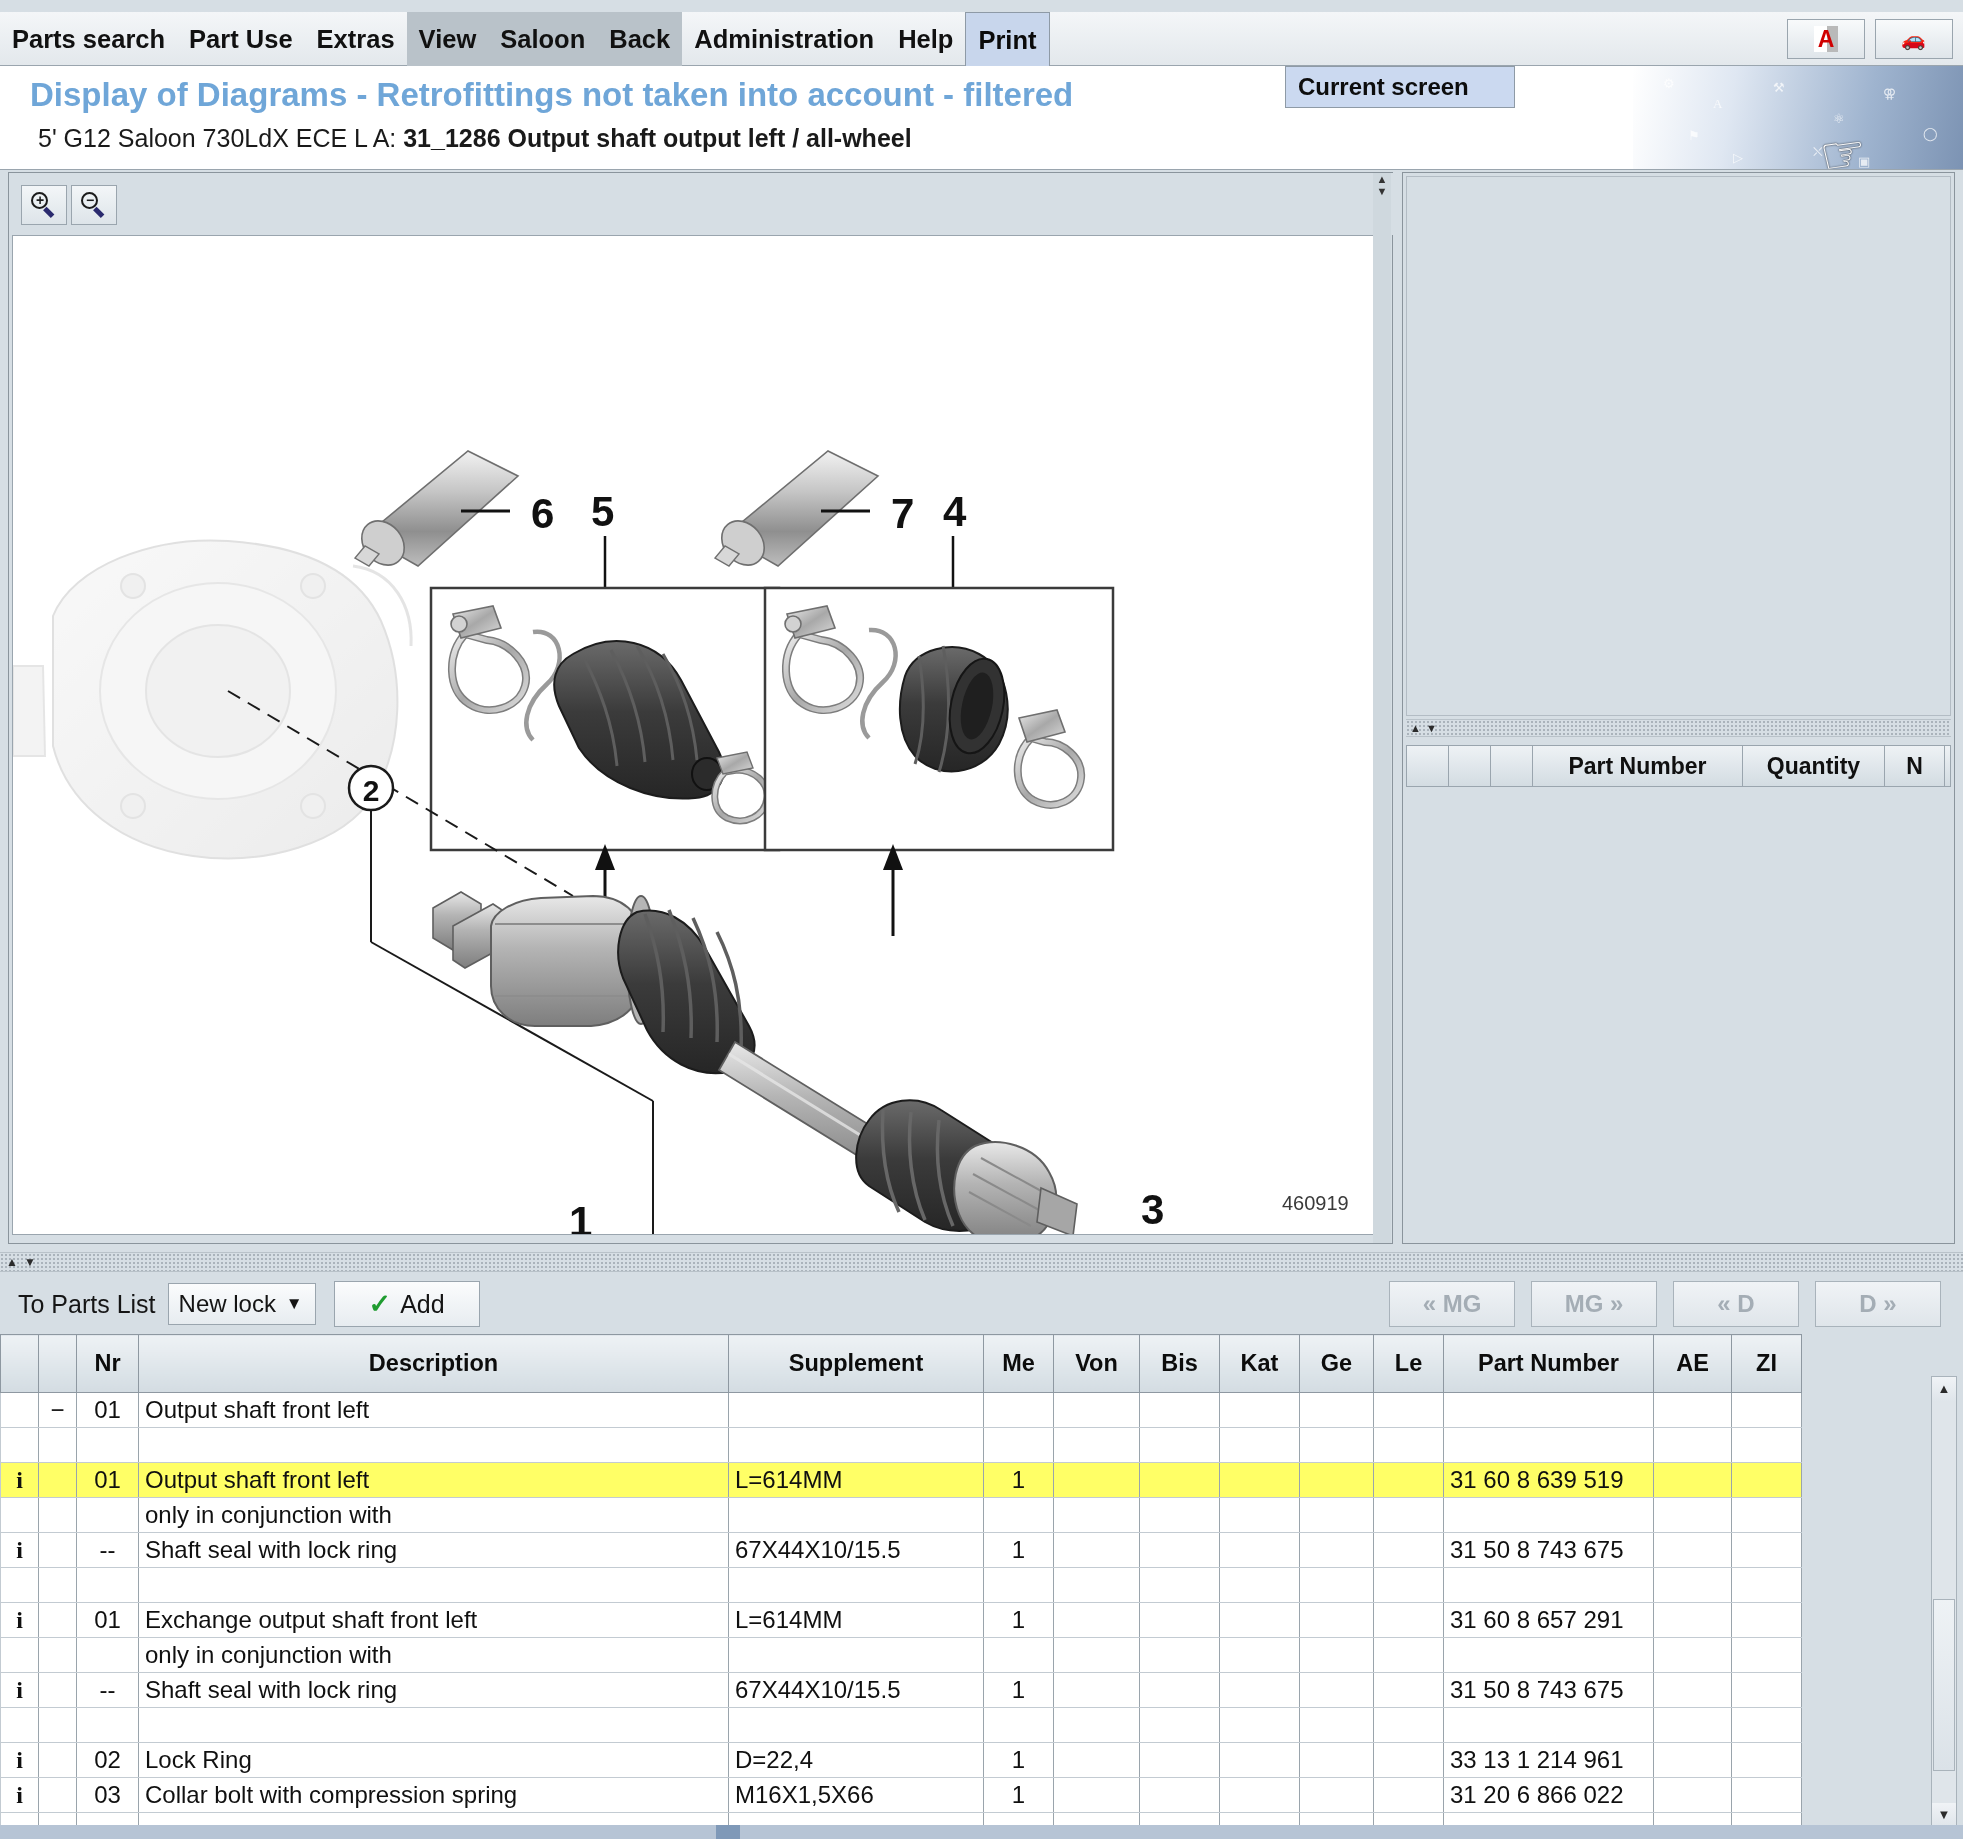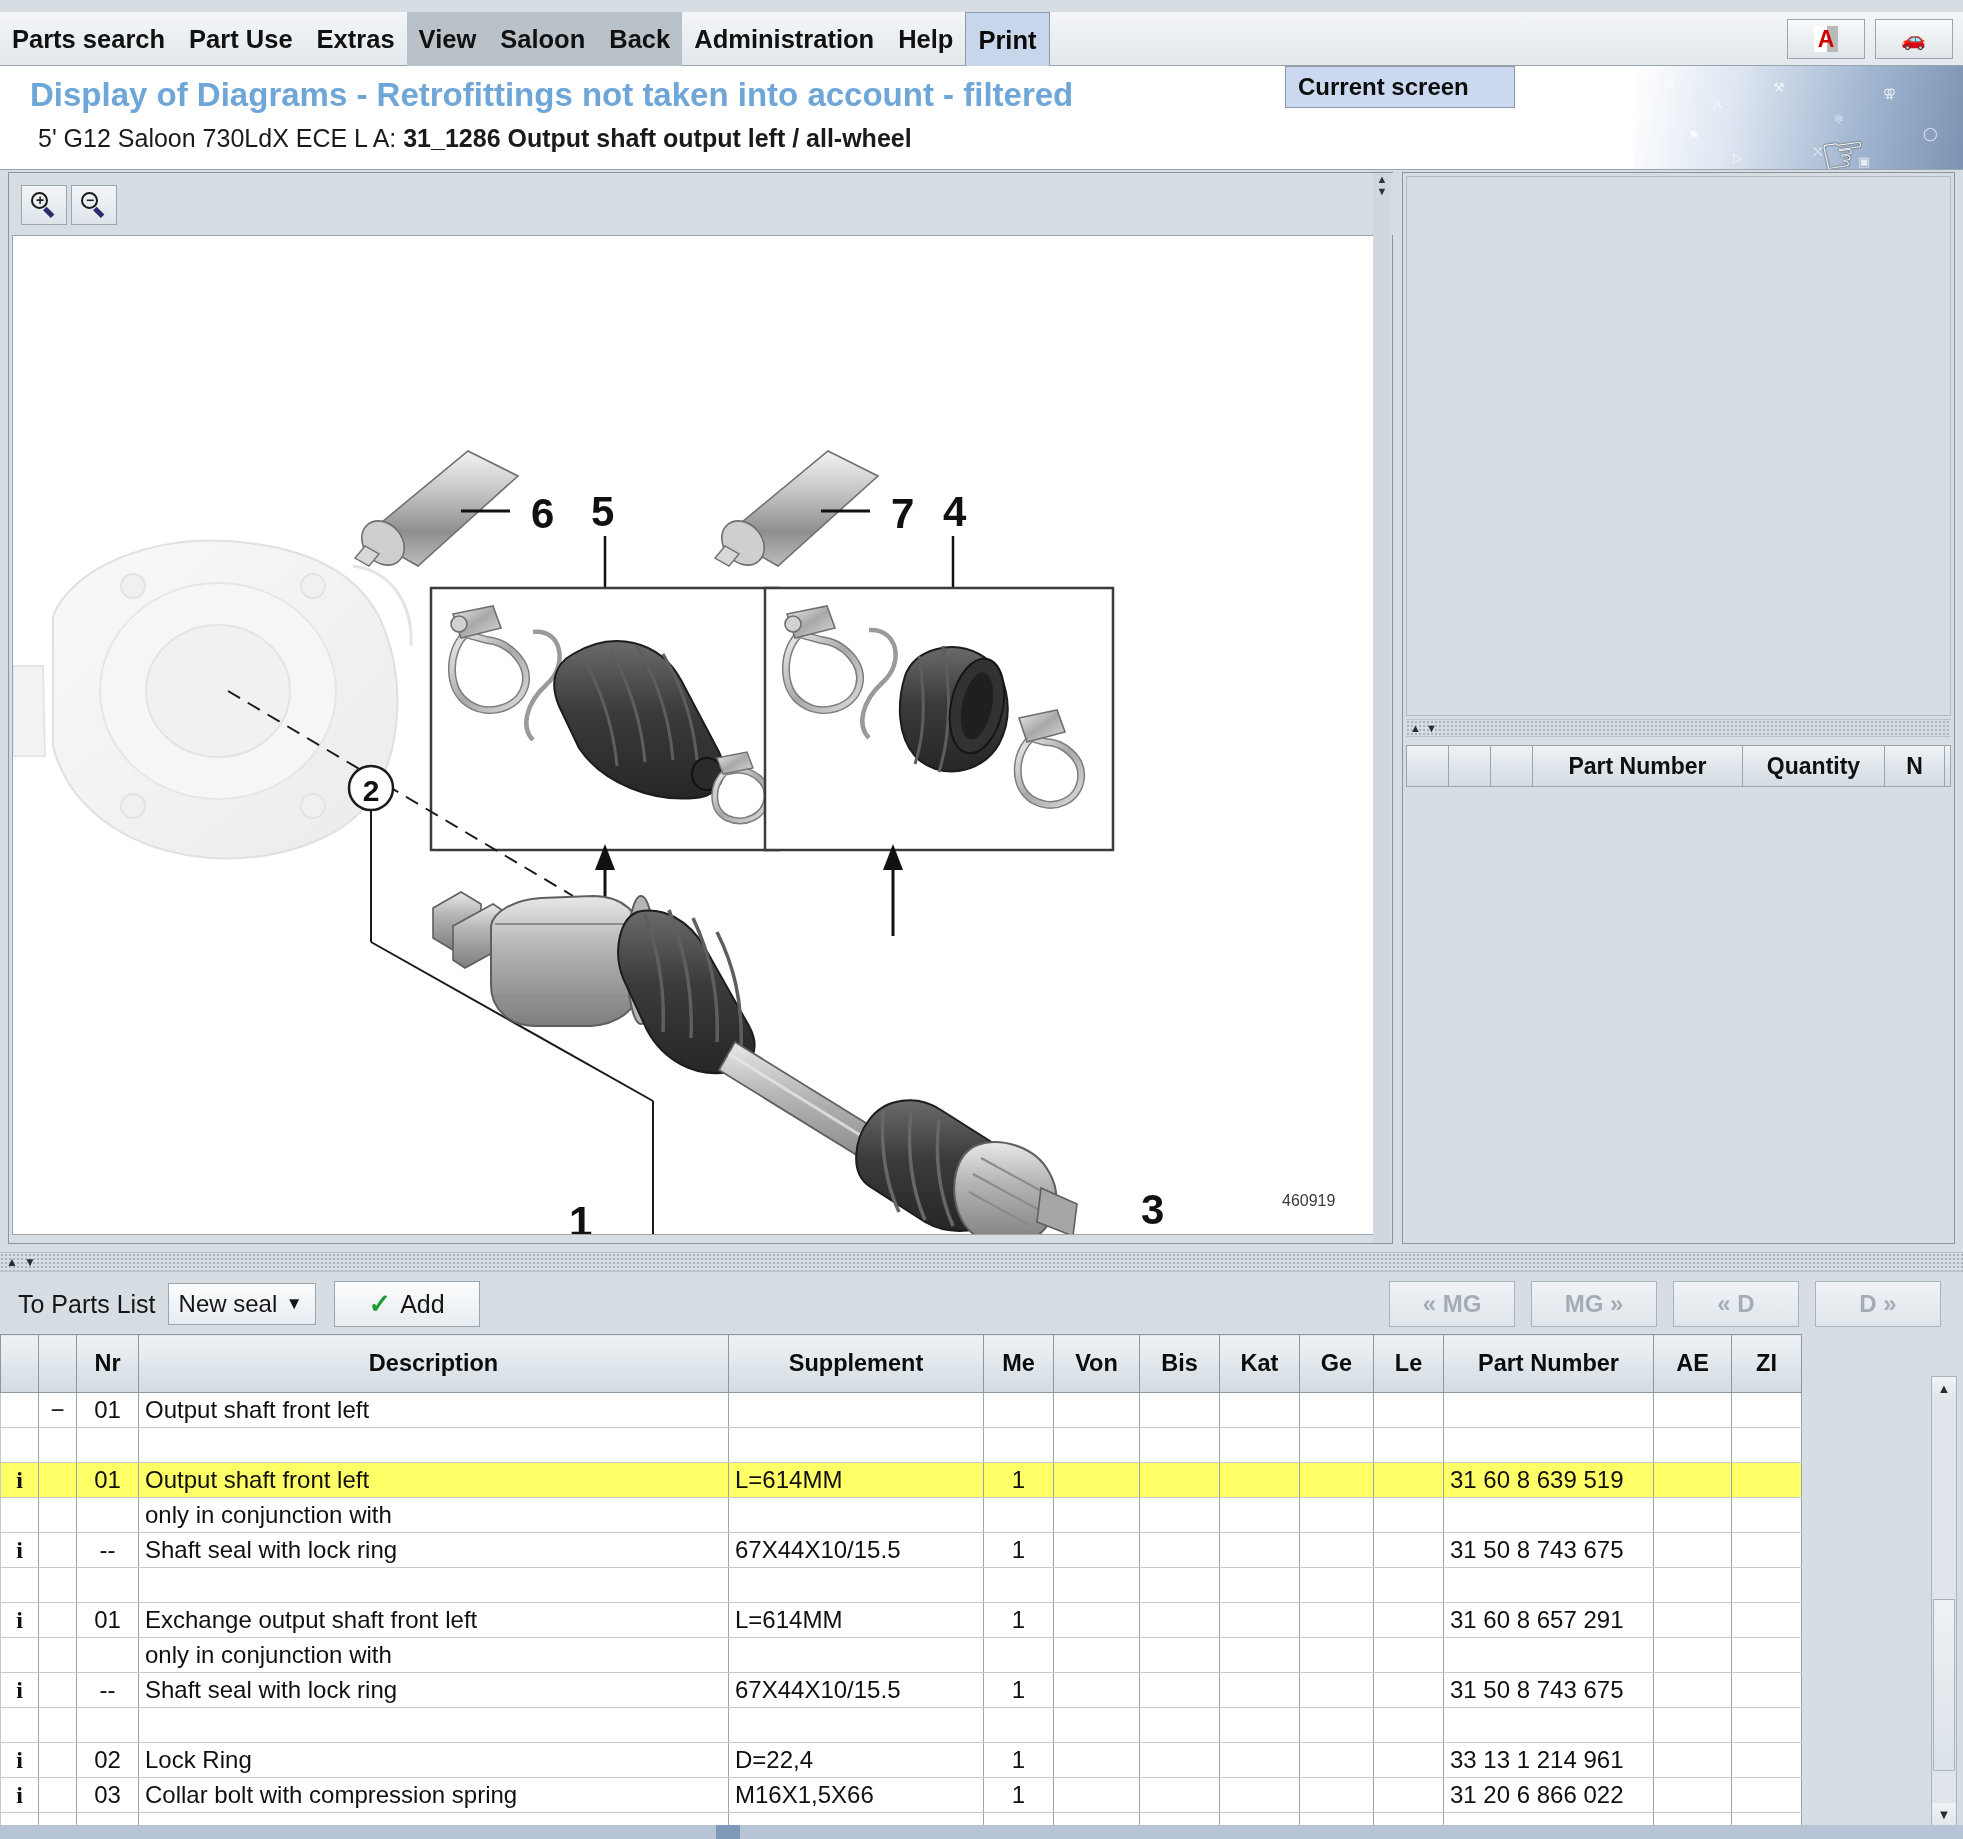--- a/index.html
+++ b/index.html
@@ -567,21 +567,21 @@
         </g>
       </svg>
     </div>
 
     <div class="diagram-scroll-r">
       <div class="arr">▲</div>
       <div class="arr">▼</div>
     </div>
   </div>
 
-  <div style="position:absolute;left:1282px;top:1192px;font-size:16px;color:#3a3a3a;">460919</div>
+  <div style="position:absolute;left:1282px;top:1192px;font-size:20px;color:#3a3a3a;">460919</div>
 
   <div class="right-pane">
     <div class="rp-top"></div>
     <div class="rp-splitter">
       <span class="tri" style="left:4px;">▲</span>
       <span class="tri" style="left:20px;">▼</span>
     </div>
     <div class="rp-table">
       <div class="rp-head" id="rp-head">
           <div class="c" style="width: 42px;"></div>
@@ -596,21 +596,21 @@
   </div>
 
   <div class="bottom-splitter">
     <span class="tri" style="left:6px;">▲</span>
     <span class="tri" style="left:24px;">▼</span>
   </div>
 
   <div class="pl-toolbar">
     <span class="pl-label">To Parts List</span>
     <div class="pl-select">
-      <span class="val">New seal</span>
+      <span class="val">New lock</span>
       <span class="chev">▼</span>
     </div>
     <div class="pl-add">
       <span class="chk">✓</span>
       <span class="lbl">Add</span>
     </div>
     <div class="nav-spacer"></div>
     <div class="nav-btn">« MG</div>
     <div class="nav-btn">MG »</div>
     <div class="nav-btn">« D</div>

